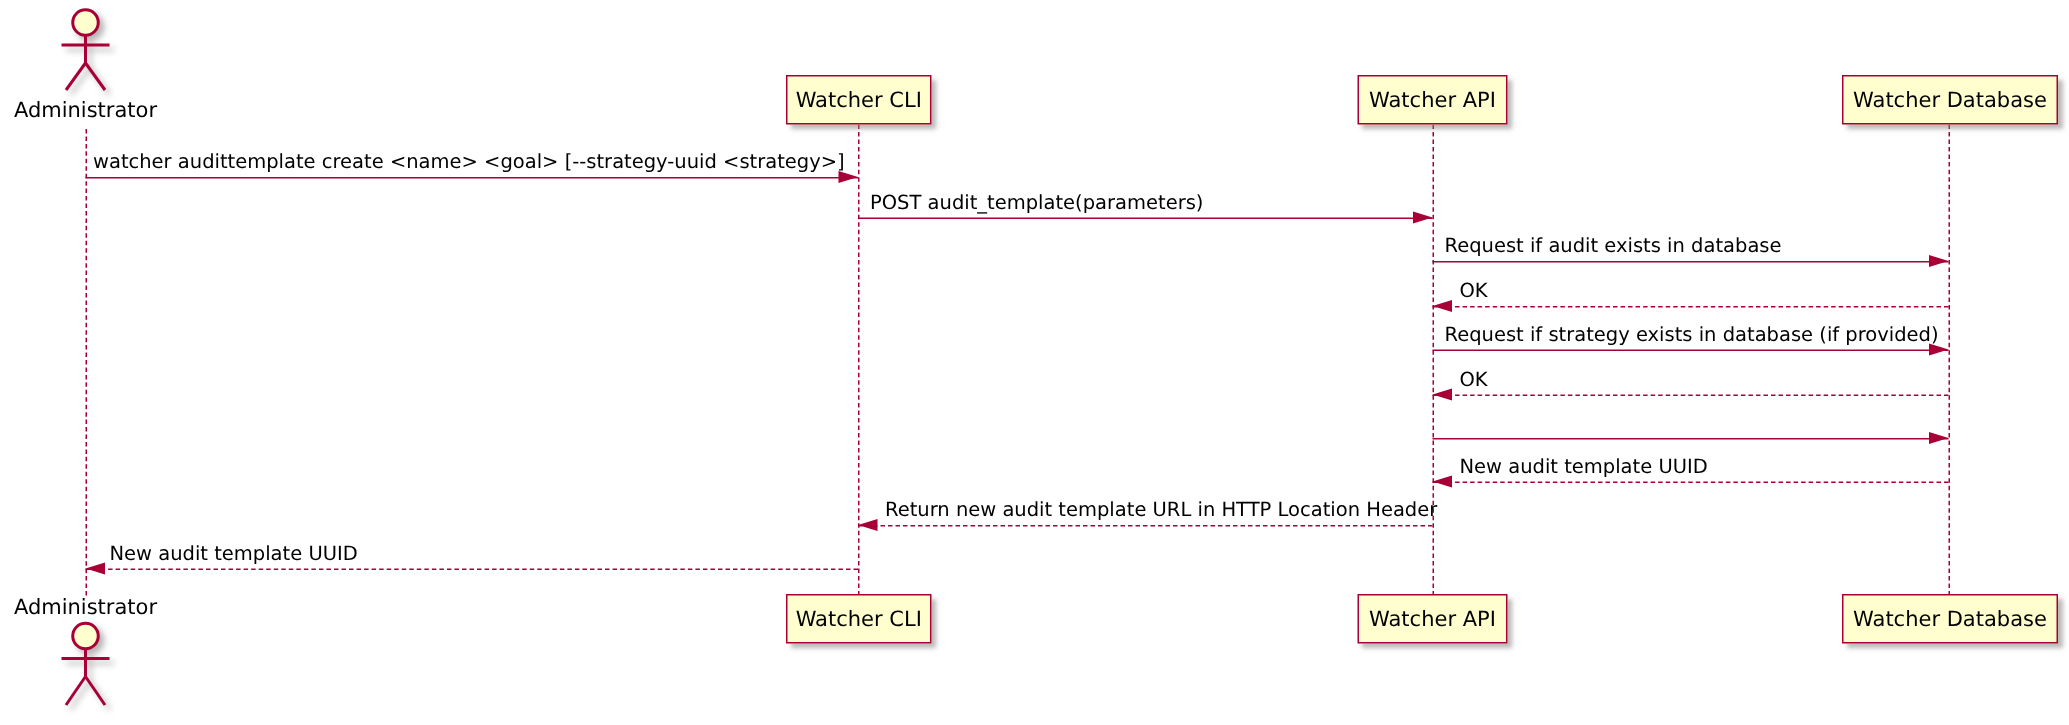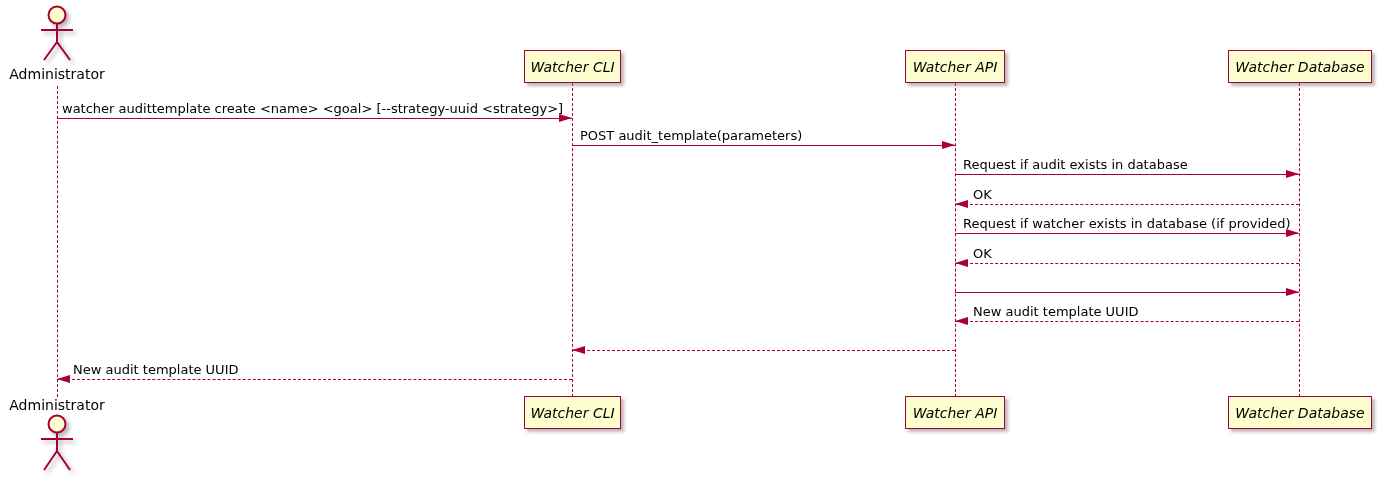--- a/index.html
+++ b/index.html
@@ -8,21 +8,21 @@
     position:relative; width:1379px; height:483px; background:#ffffff; overflow:hidden;
   }
   .lifeline {
     position:absolute; width:0; border-left:1px dashed var(--border,#A80036);
   }
   .pbox {
     position:absolute; box-sizing:border-box; height:33px;
     background:var(--fill,#FEFECE); border:1.7px solid var(--border,#A80036);
     box-shadow:3px 3px 3px rgba(130,130,130,0.55);
     display:flex; align-items:center; justify-content:center;
-    font-size:14px; white-space:nowrap;font-style:italic;
+    font-size:14px; white-space:nowrap;
   }
   .actor-label {
     position:absolute; font-size:14px; text-align:center; white-space:nowrap; width:98px;
   }
   .actor-svg { position:absolute; filter:drop-shadow(3px 3px 2px rgba(130,130,130,0.6)); }
   .msg-label {
     position:absolute; font-size:13px; height:15px; line-height:15px; white-space:nowrap;
   }
   .msg-line { position:absolute; height:0; border-top:1.4px solid var(--border,#A80036); }
   .msg-line.dashed { border-top:1px dashed var(--border,#A80036); }
@@ -77,35 +77,36 @@
   <div class="head-right" style="left:942px;top:141px"></div>
 
   <div class="msg-label" style="left:963px;top:157px">Request if audit exists in database</div>
   <div class="msg-line" style="left:955px;top:174px;width:344px"></div>
   <div class="head-right" style="left:1286px;top:170px"></div>
 
   <div class="msg-label" style="left:973px;top:187px">OK</div>
   <div class="msg-line dashed" style="left:955px;top:204px;width:344px"></div>
   <div class="head-left" style="left:955px;top:200px"></div>
 
-  <div class="msg-label" style="left:963px;top:216px">Request if watcher exists in database (if provided)</div>
+  <div class="msg-label" style="left:963px;top:216px">Request if strategy exists in database (if provided)</div>
   <div class="msg-line" style="left:955px;top:233px;width:344px"></div>
   <div class="head-right" style="left:1286px;top:229px"></div>
 
   <div class="msg-label" style="left:973px;top:246px">OK</div>
   <div class="msg-line dashed" style="left:955px;top:263px;width:344px"></div>
   <div class="head-left" style="left:955px;top:259px"></div>
 
   <div class="msg-line" style="left:955px;top:292px;width:344px"></div>
   <div class="head-right" style="left:1286px;top:288px"></div>
 
   <div class="msg-label" style="left:973px;top:304px">New audit template UUID</div>
   <div class="msg-line dashed" style="left:955px;top:321px;width:344px"></div>
   <div class="head-left" style="left:955px;top:317px"></div>
 
+  <div class="msg-label" style="left:590px;top:333px">Return new audit template URL in HTTP Location Header</div>
   <div class="msg-line dashed" style="left:572px;top:350px;width:383px"></div>
   <div class="head-left" style="left:572px;top:346px"></div>
 
   <div class="msg-label" style="left:73px;top:362px">New audit template UUID</div>
   <div class="msg-line dashed" style="left:57px;top:379px;width:515px"></div>
   <div class="head-left" style="left:57px;top:375px"></div>
 
   <div class="pbox" style="left:524px;top:396px;width:97px">
     <span>Watcher CLI</span>
   </div>

